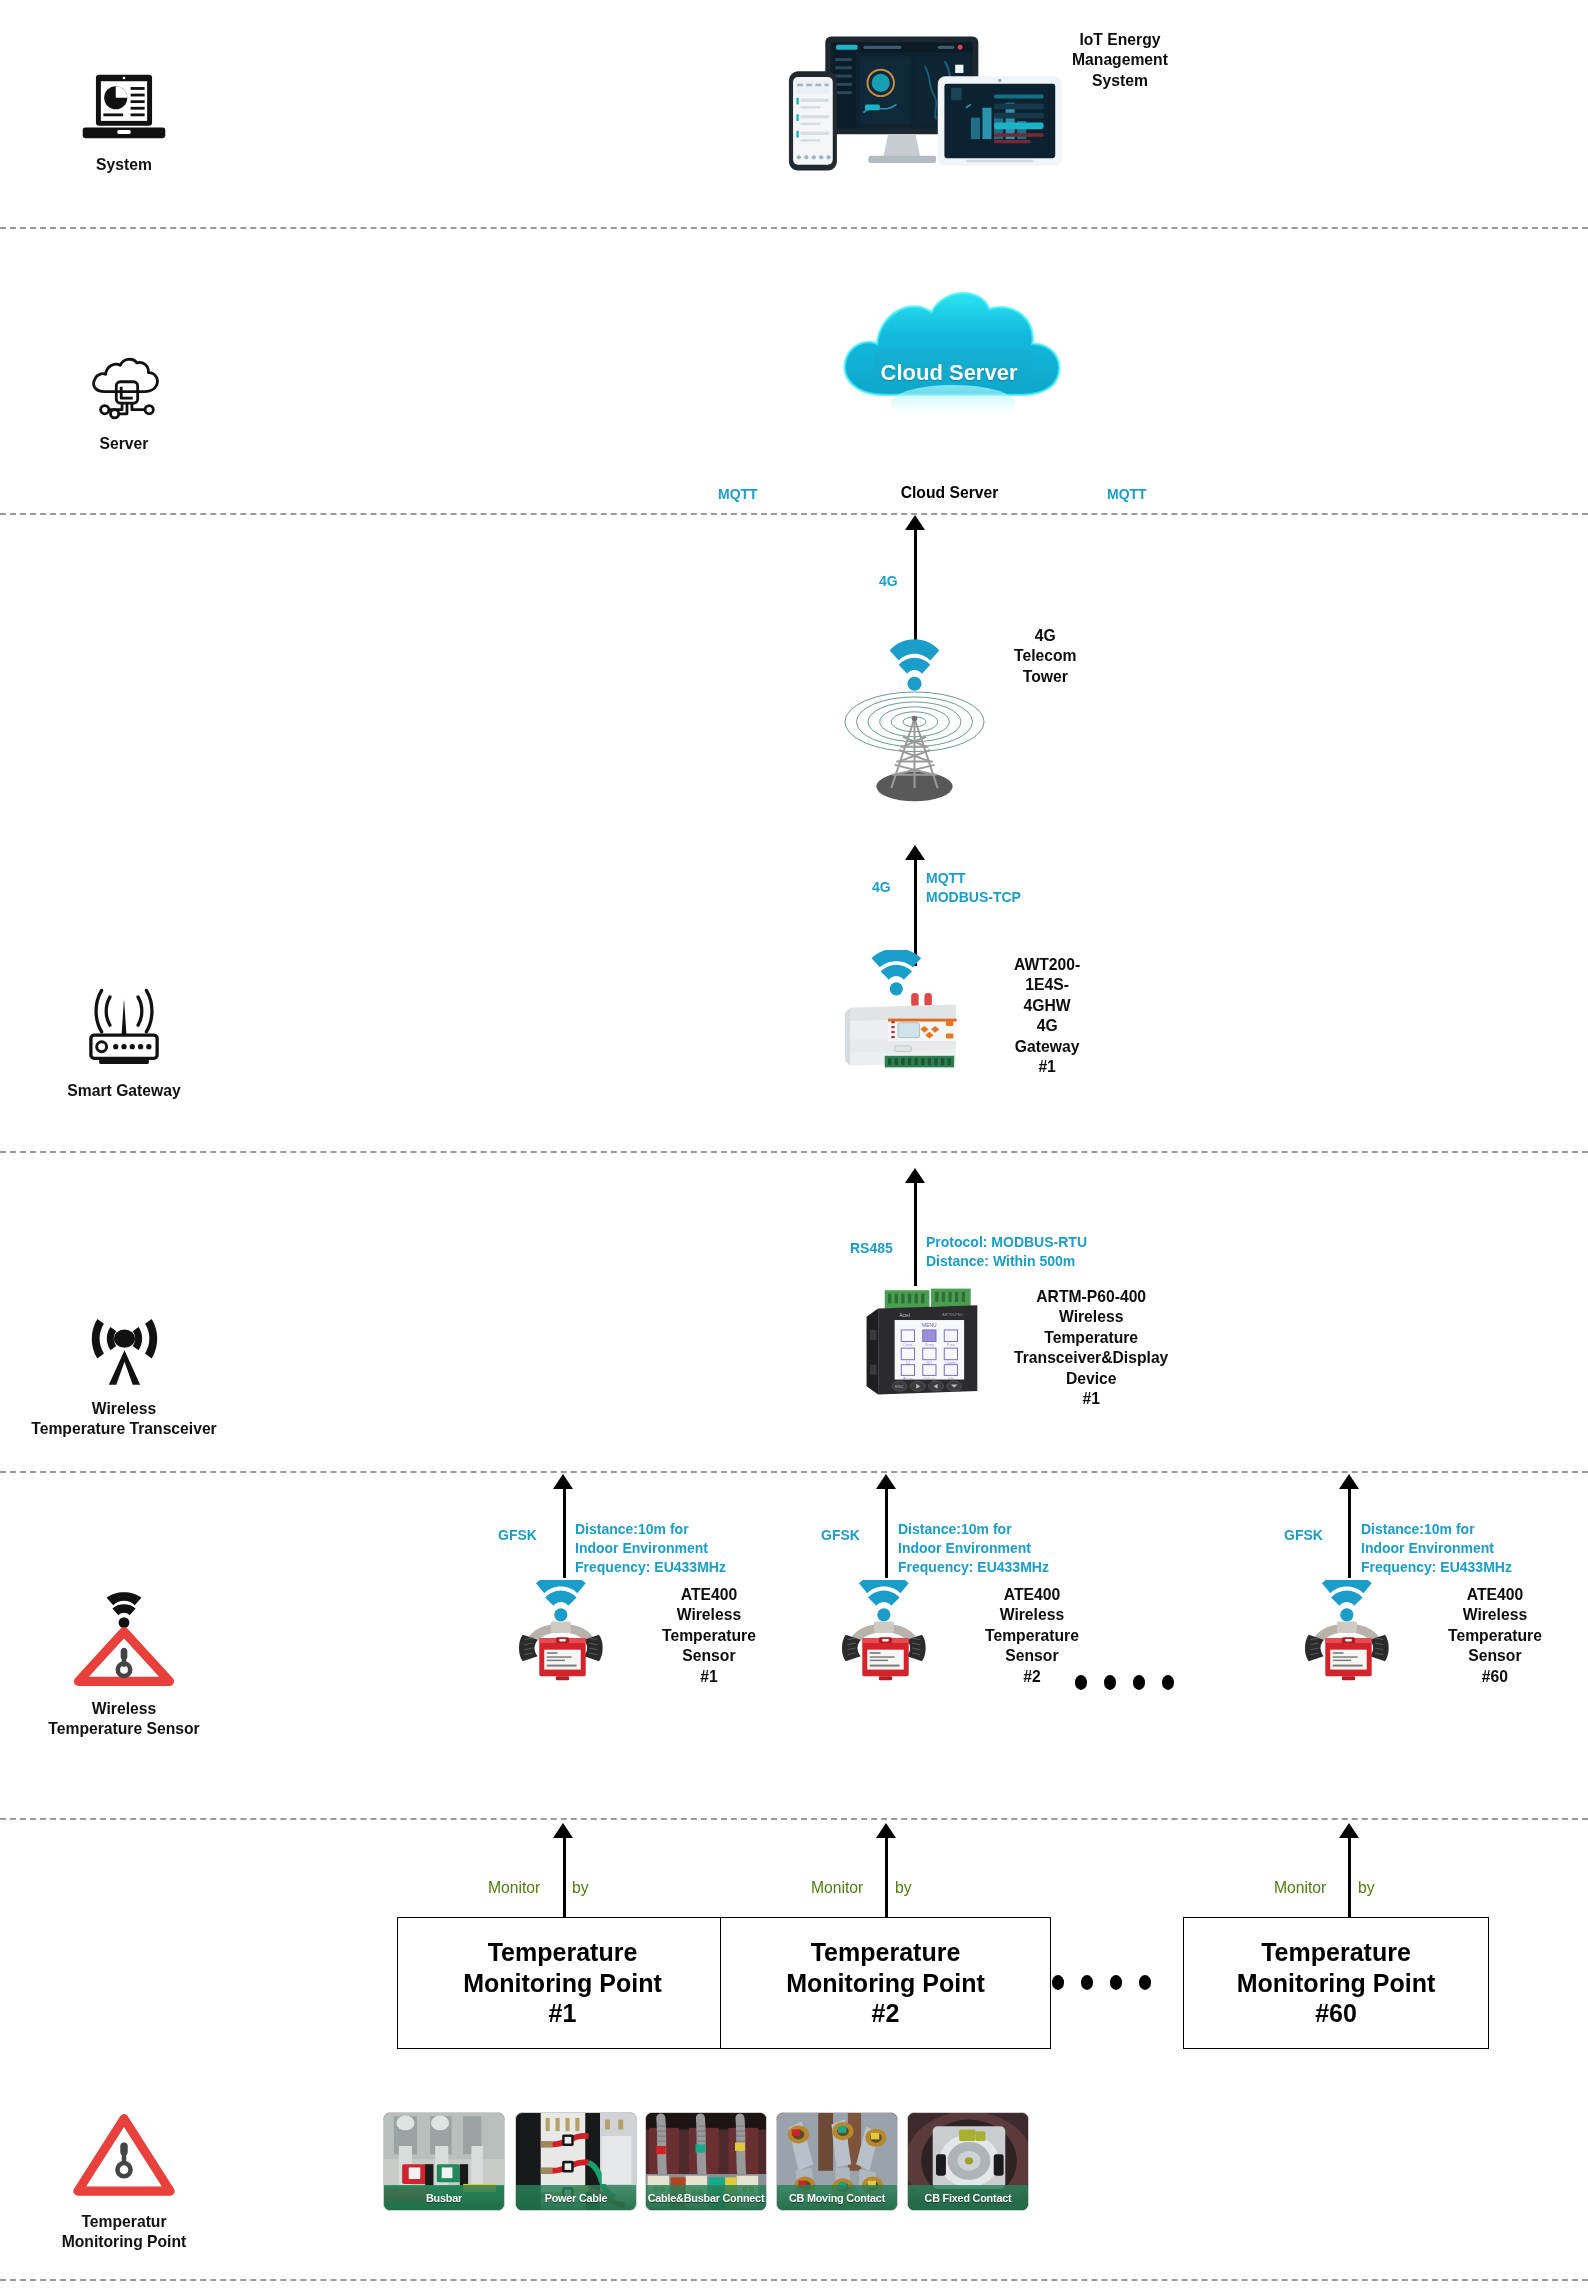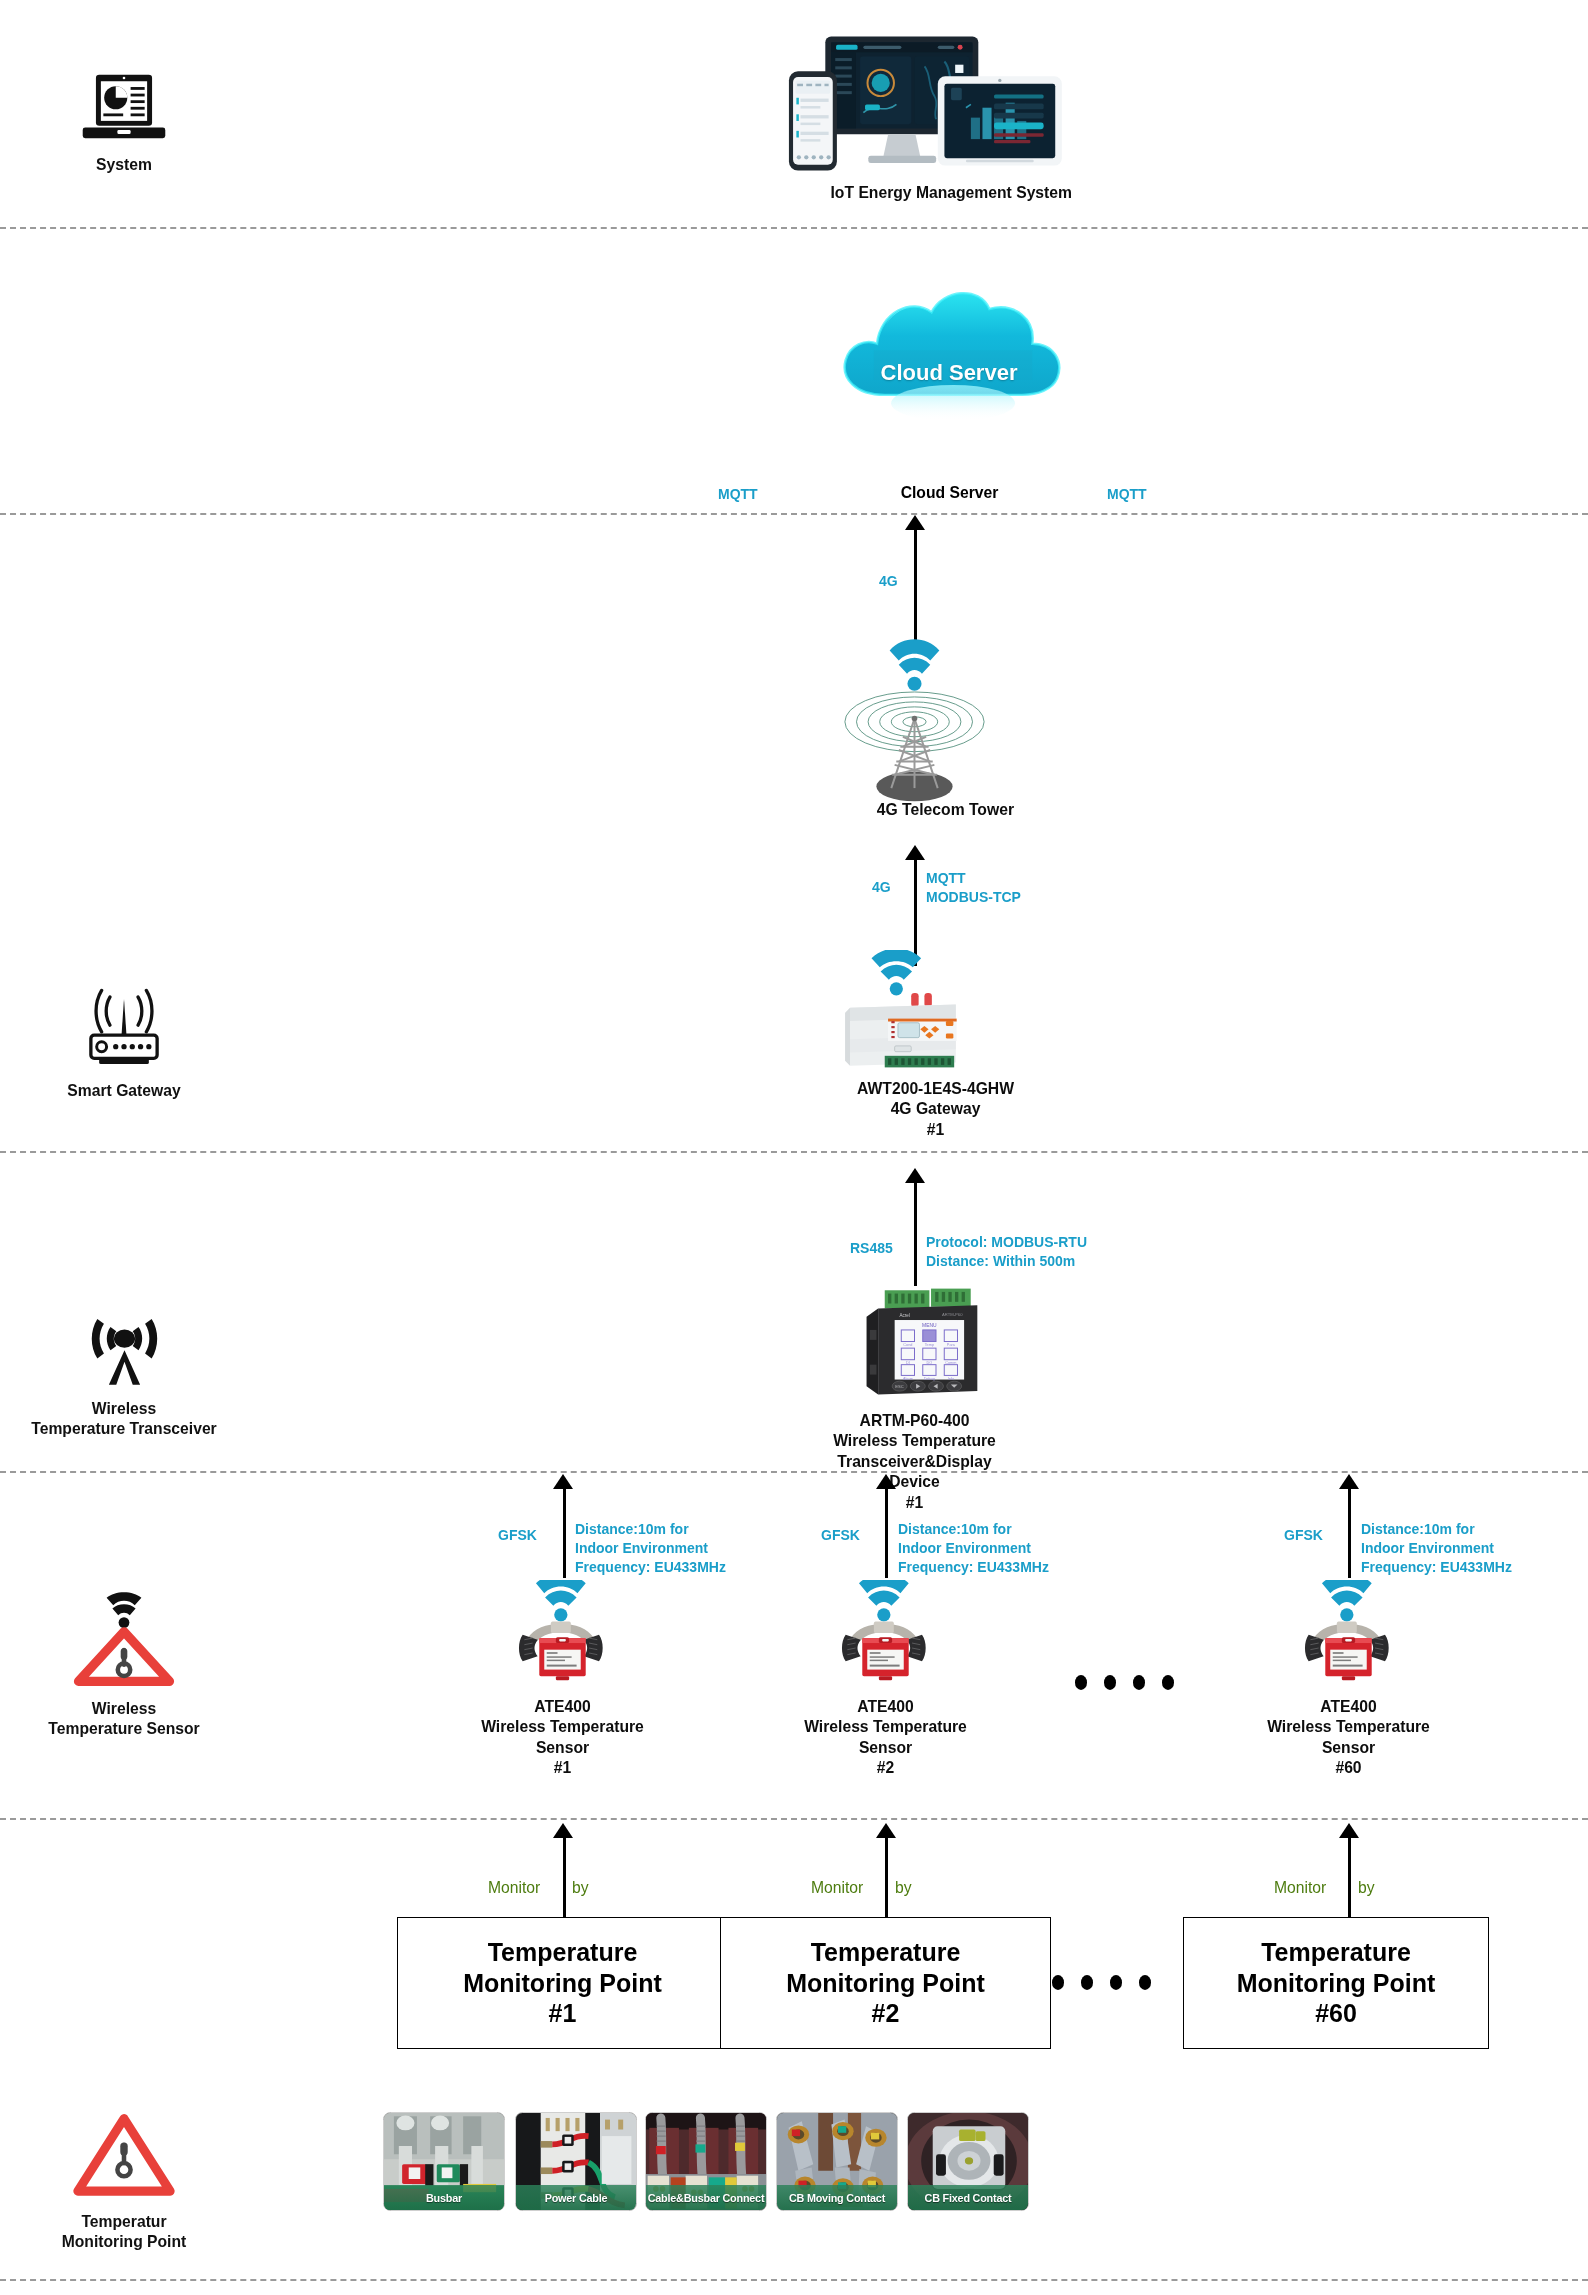--- a/index.html
+++ b/index.html
@@ -28,21 +28,21 @@
   }
   .rail-label {
     margin-top: 8.3px;
     font-size: 15.7px; font-weight: bold; color: #111;
     text-align: center; line-height: 1.25;
     white-space: pre-line;
   }
   .rail-icon { display: block; }
 
   
-  .node { position: absolute; display: flex; flex-direction: column; align-items: flex-end; }
+  .node { position: absolute; display: flex; flex-direction: row; align-items: flex-start; }
   .node-caption {
     font-size: 15px; font-weight: bold; color: #0d0d0d;
     text-align: center; line-height: 1.3; white-space: pre-line;
     margin-top: 5px;
   }
 
   
   .vline { position: absolute; width: 3.3px; background: #000; }
   .arrow-up {
     position: absolute; width: 0; height: 0;
@@ -133,20 +133,36 @@
           <rect x="27" y="49" width="24" height="3.4"></rect>
         </g>
         <circle cx="52" cy="6" r="1.6" fill="#fff"></circle>
         <rect x="2" y="66" width="100" height="13" rx="3" fill="#111"></rect>
         <rect x="44" y="69" width="16" height="5" rx="1.5" fill="#fff"></rect>
       </svg>
     </span>
     <div class="rail-label">System</div>
   </div>
 
+  <div class="rail-item" style="top:352px">
+    <span class="rail-icon">
+      <svg width="79" height="71" viewBox="0 0 96 86">
+        <g fill="none" stroke="#111" stroke-width="3.4" stroke-linejoin="round">
+          <path d="M24 48 C12 48 8 40 12 33 C14 27 21 25 25 27 C26 17 36 12 43 16 C46 8 58 6 63 13 C70 11 78 16 77 25 C86 25 90 33 87 40 C85 45 79 48 73 48 Z"></path>
+          <rect x="38" y="36" width="26" height="26" rx="5"></rect>
+          <path d="M44 42 L44 56 L58 56"></path>
+          <path d="M45 62 L45 70 L28 70 M51 62 L51 75 L40 75 M57 62 L57 70 L74 70"></path>
+          <circle cx="24" cy="70" r="5"></circle>
+          <circle cx="36" cy="75" r="5"></circle>
+          <circle cx="78" cy="70" r="5"></circle>
+        </g>
+      </svg>
+    </span>
+    <div class="rail-label">Server</div>
+  </div>
 
   <div class="rail-item" style="top:987px">
     <span class="rail-icon">
       <svg width="106" height="83" viewBox="0 0 128 100">
         <g fill="none" stroke="#111" stroke-width="4" stroke-linecap="round">
           <path d="M47 12 C41 22 41 36 47 46"></path>
           <path d="M37 4 C28 19 28 39 37 54"></path>
           <path d="M81 12 C87 22 87 36 81 46"></path>
           <path d="M91 4 C100 19 100 39 91 54"></path>
         </g>

